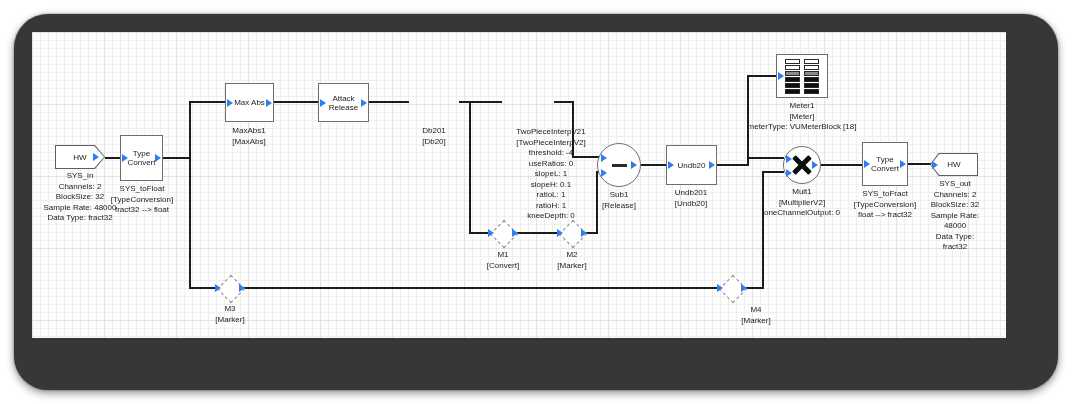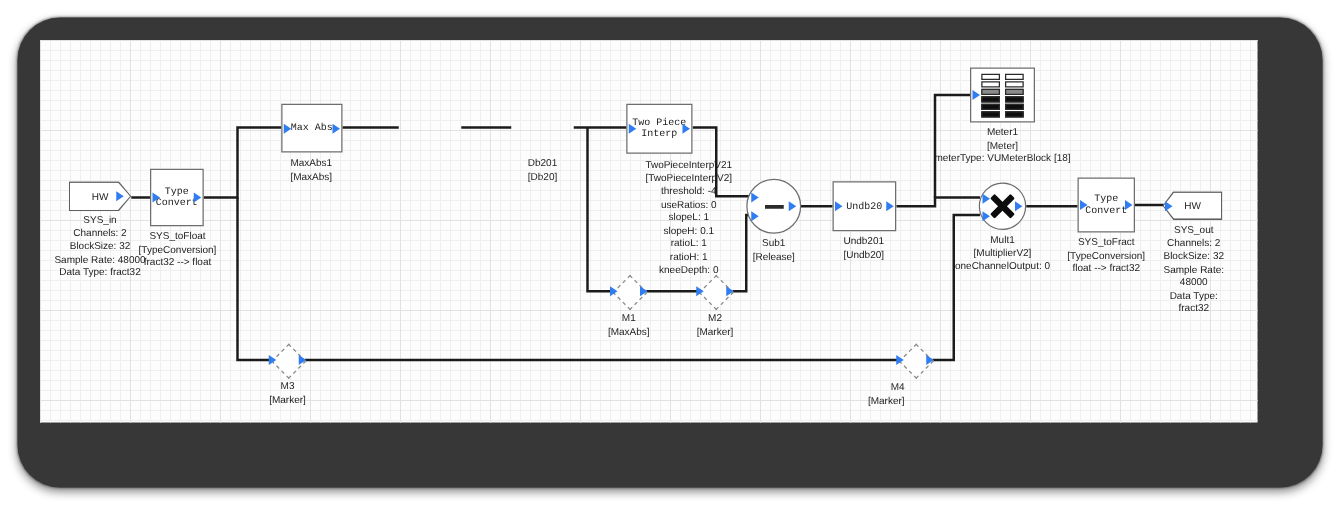--- a/index.html
+++ b/index.html
@@ -10,21 +10,21 @@
   .canvas{position:absolute;left:32px;top:32px;width:974px;height:306px;background:#fdfdfd;
     background-image:
       linear-gradient(#e2e2e2 1px, transparent 1px),
       linear-gradient(90deg,#e2e2e2 1px, transparent 1px),
       linear-gradient(#efefef 1px, transparent 1px),
       linear-gradient(90deg,#efefef 1px, transparent 1px);
     background-size:72px 72px,72px 72px,8px 8px,8px 8px;}
   svg.wires{position:absolute;left:0;top:0;pointer-events:none;}
   svg.wires polyline{fill:none;stroke:#1b1b1b;stroke-width:2;}
   .block{position:absolute;background:#fff;border:1px solid #6e6e6e;display:flex;
-         align-items:center;justify-content:center;box-sizing:border-box;font-family:Liberation Mono, monospace;}
+         align-items:center;justify-content:center;box-sizing:border-box;}
   .circle{border-radius:50%;}
   .btitle{font-size:8px;line-height:9px;color:#1c1c1c;text-align:center;white-space:pre-line;}
   .sub{position:absolute;transform:translateX(-50%);font-size:8px;line-height:10.5px;
        color:#1c1c1c;text-align:center;white-space:pre-line;}
   .pin{position:absolute;width:0;height:0;border-top:4px solid transparent;
        border-bottom:4px solid transparent;border-left:6px solid #2f7df0;}
   .pin.in{left:1px;}
   .pin.out{right:1px;}
   .vcenter{top:50%;transform:translateY(-50%);}
   .tag{position:absolute;box-sizing:border-box;}
@@ -96,30 +96,30 @@
 fract32 --&gt; float</div>
 
     <div class="block" style="left:193px;top:51px;width:49px;height:39px;">
       <span class="pin in vcenter"></span>
       <div class="btitle">Max Abs</div>
       <span class="pin out vcenter"></span>
     </div>
     <div class="sub" style="left:217px;top:94px;">MaxAbs1
 [MaxAbs]</div>
 
+    <div class="block" style="left:286px;top:51px;width:51px;height:39px;">
+      <span class="pin in vcenter"></span>
+      <div class="btitle">Attack
+Release</div>
+      <span class="pin out vcenter"></span>
+    </div>
 
     <div class="sub" style="left:402px;top:94px;">Db201
 [Db20]</div>
 
-    <div class="block" style="left:469px;top:51px;width:53px;height:40px;">
-      <span class="pin in vcenter"></span>
-      <div class="btitle">Two Piece
-Interp</div>
-      <span class="pin out vcenter"></span>
-    </div>
     <div class="sub" style="left:495px;top:95px;margin-left:24px;">TwoPieceInterpV21
 [TwoPieceInterpV2]
 threshold: -4
 useRatios: 0
 slopeL: 1
 slopeH: 0.1
 ratioL: 1
 ratioH: 1
 kneeDepth: 0</div>
 
@@ -196,21 +196,21 @@
 BlockSize: 32
 Sample Rate: 48000
 Data Type: fract32</div>
 
     <div class="marker" style="left:456px;top:186px;">
       <div class="diamond"></div>
       <span class="pin vcenter" style="left:0;"></span>
       <span class="pin vcenter" style="right:0;"></span>
     </div>
     <div class="sub" style="left:471px;top:218px;">M1
-[MaxAbs]</div>
+[Convert]</div>
 
     <div class="marker" style="left:525px;top:186px;">
       <div class="diamond"></div>
       <span class="pin vcenter" style="left:0;"></span>
       <span class="pin vcenter" style="right:0;"></span>
     </div>
     <div class="sub" style="left:540px;top:218px;">M2
 [Marker]</div>
 
     <div class="marker" style="left:183px;top:241px;">
@@ -219,17 +219,17 @@
       <span class="pin vcenter" style="right:0;"></span>
     </div>
     <div class="sub" style="left:198px;top:272px;">M3
 [Marker]</div>
 
     <div class="marker" style="left:685px;top:241px;">
       <div class="diamond"></div>
       <span class="pin vcenter" style="left:0;"></span>
       <span class="pin vcenter" style="right:0;"></span>
     </div>
-    <div class="sub" style="left:677px;top:273px;text-align:right;">M4
+    <div class="sub" style="left:724px;top:273px;">M4
 [Marker]</div>
 
   </div>
 </div>
 
 </body></html>

